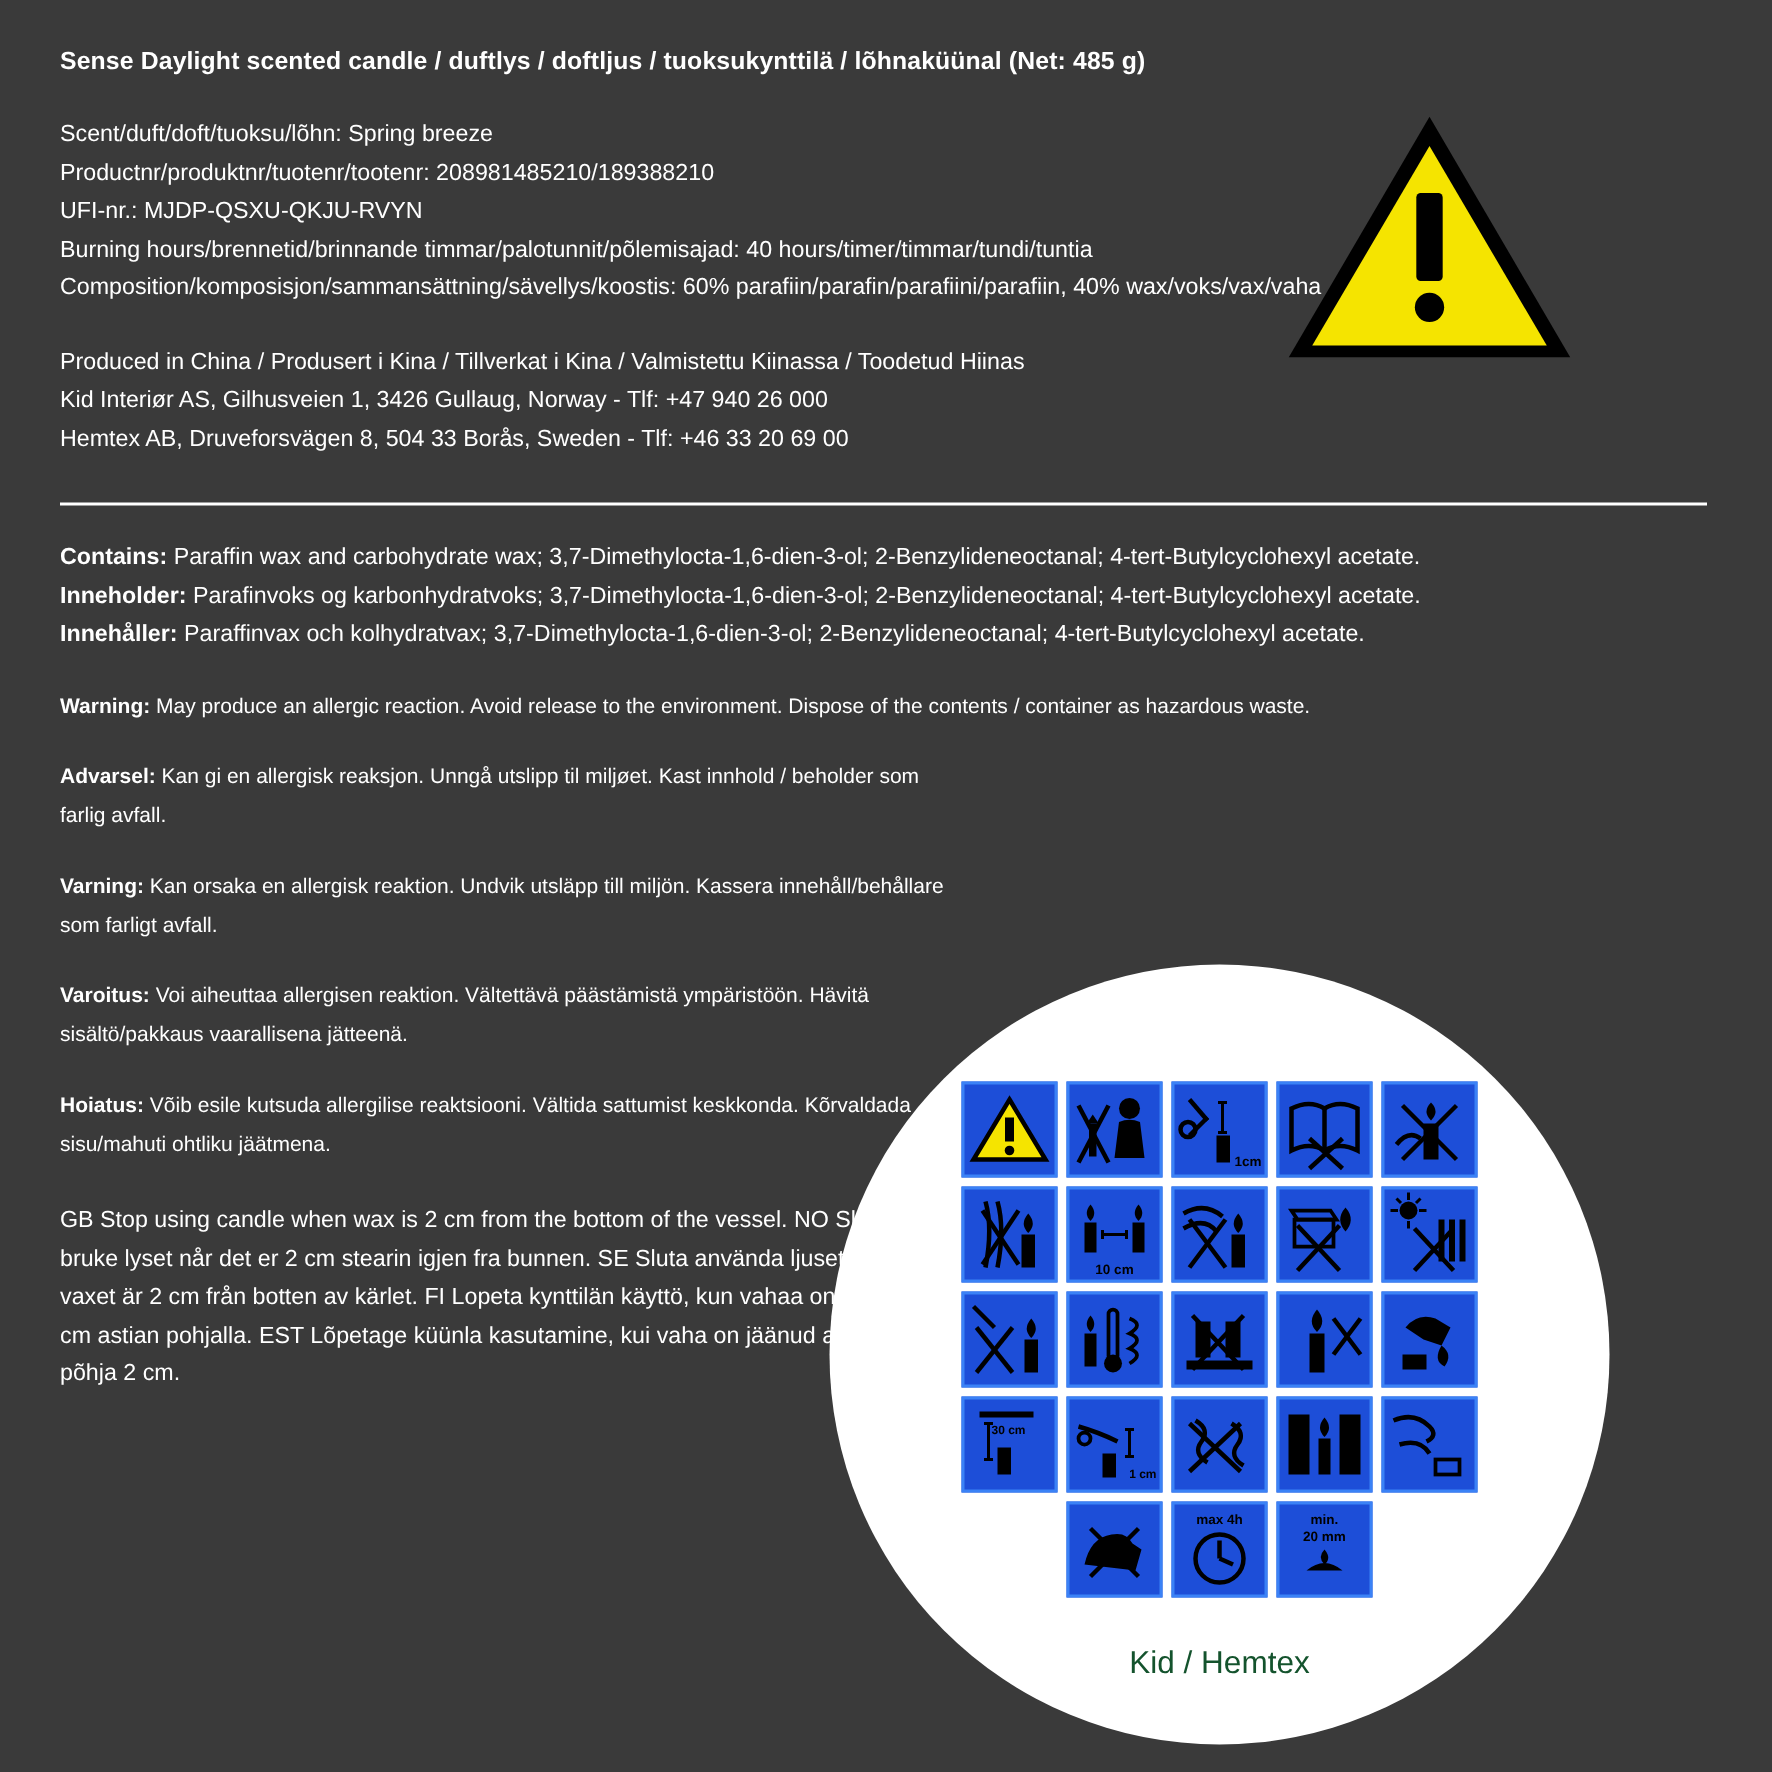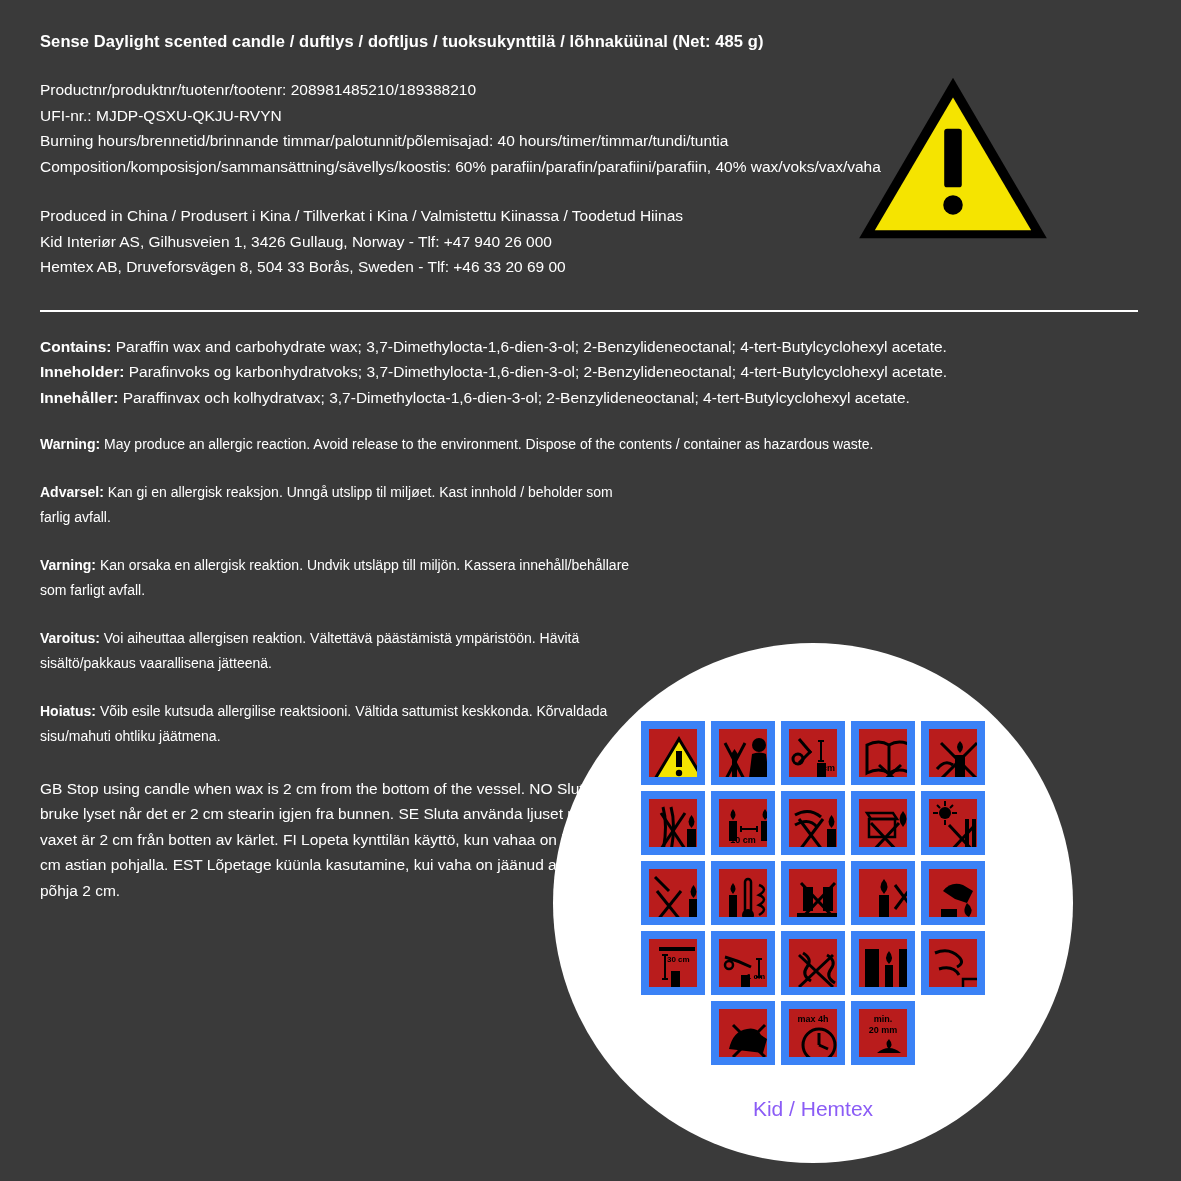--- a/index.html
+++ b/index.html
@@ -105,54 +105,55 @@
     gap: 6px;
   }
   .picto-row {
     display: flex;
     justify-content: center;
     gap: 6px;
   }
   .picto {
     width: 64px;
     height: 64px;
-    border: 8px solid #3b82f6;
-    background: #b91c1c;
+    border: 2px solid #3b82f6;
+    background: #1d4ed8;
     box-sizing: border-box;
     position: relative;
     overflow: hidden;
   }
   .picto svg { display: block; }
   .brand {
     position: absolute;
     bottom: 42px;
     left: 0;
     right: 0;
     text-align: center;
     font-size: 21px;
-    color: #8b5cf6;
+    color: #14532d;
     font-family: "Liberation Sans", sans-serif;
   }
   .picto-txt {
     position: absolute;
     width: 100%;
     text-align: center;
     font-size: 9px;
     font-weight: bold;
     font-family: "Liberation Sans", sans-serif;
   }
 </style>
 </head>
 <body>
 
 <div class="page">
 
   <div class="title">Sense Daylight scented candle / duftlys / doftljus / tuoksukynttilä / lõhnaküünal (Net: 485 g)</div>
 
   <div class="specs">
+    <div>Scent/duft/doft/tuoksu/lõhn: Spring breeze</div>
     <div>Productnr/produktnr/tuotenr/tootenr: 208981485210/189388210</div>
     <div>UFI-nr.: MJDP-QSXU-QKJU-RVYN</div>
     <div>Burning hours/brennetid/brinnande timmar/palotunnit/põlemisajad: 40 hours/timer/timmar/tundi/tuntia</div>
     <div>Composition/komposisjon/sammansättning/sävellys/koostis: 60% parafiin/parafin/parafiini/parafiin, 40% wax/voks/vax/vaha</div>
   </div>
 
   <div class="origin">
     <div>Produced in China / Produsert i Kina / Tillverkat i Kina / Valmistettu Kiinassa / Toodetud Hiinas</div>
     <div>Kid Interiør AS, Gilhusveien 1, 3426 Gullaug, Norway - Tlf: +47 940 26 000</div>
     <div>Hemtex AB, Druveforsvägen 8, 504 33 Borås, Sweden - Tlf: +46 33 20 69 00</div>

